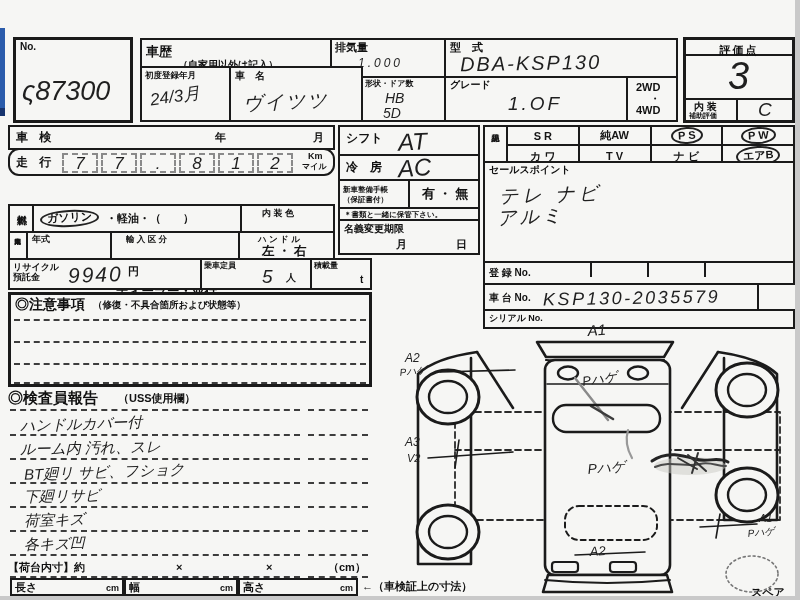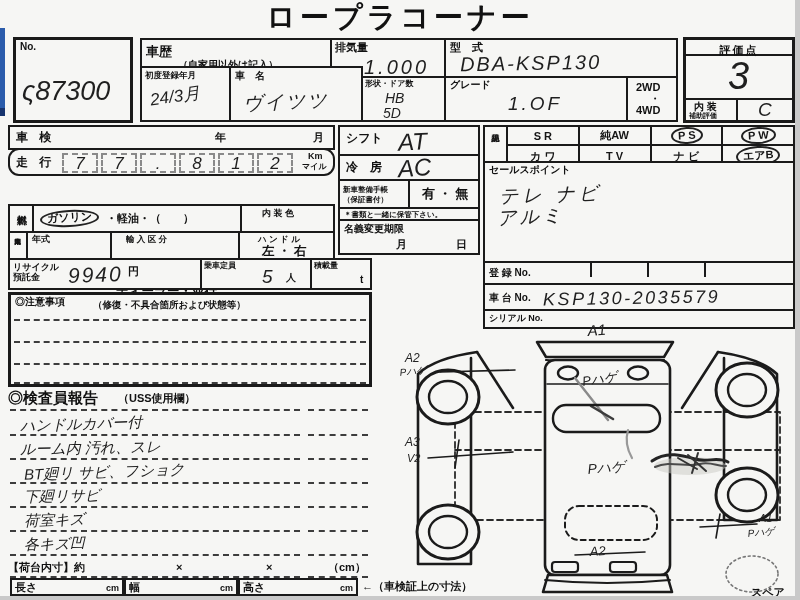--- a/index.html
+++ b/index.html
@@ -24,34 +24,33 @@
 </style>
 </head>
 <body>
 
 <div id="stage">
 <div id="sheet">
 
   <div class="abs" style="left:0;top:28px;width:5px;height:80px;background:#2b5cab;"></div>
   <div class="abs" style="left:0;top:108px;width:5px;height:8px;background:#17346e;"></div>
 
-  <div class="abs lbl" style="left:180px;top:2px;width:440px;text-align:center;font-size:29px;font-weight:600;letter-spacing:4px;">ロープラコーナー</div>
 
   <div class="box b3" style="left:13px;top:37px;width:120px;height:86px;">
     <div class="abs lbl" style="left:4px;top:2px;font-size:10px;">No.</div>
     <div class="abs hw" style="left:6px;top:38px;font-size:27px;">ς87300</div>
   </div>
 
   <div class="box" style="left:140px;top:38px;width:192px;height:30px;">
     <span class="lbl" style="position:absolute;left:4px;top:5px;font-size:13px;">車歴</span>
     <span class="lbl" style="position:absolute;left:36px;top:8px;font-size:10px;text-decoration:underline;margin-top:12px;">（自家用以外は記入）</span>
   </div>
   <div class="box" style="left:330px;top:38px;width:116px;height:40px;">
     <span class="lbl" style="position:absolute;left:3px;top:2px;font-size:11px;">排気量</span>
-    <span class="hw" style="position:absolute;left:32px;top:17px;font-size:20px;letter-spacing:3px;">1.000</span>
+    <span class="hw" style="position:absolute;left:26px;top:17px;font-size:12px;letter-spacing:3px;">1.000</span>
   </div>
   <div class="box" style="left:444px;top:38px;width:234px;height:40px;">
     <span class="lbl" style="position:absolute;left:4px;top:2px;font-size:11px;">型　式</span>
     <span class="hw" style="position:absolute;left:14px;top:13px;font-size:20px;letter-spacing:2px;transform:rotate(-1deg);">DBA-KSP130</span>
   </div>
 
   <div class="box" style="left:140px;top:66px;width:91px;height:56px;">
     <span class="lbl" style="position:absolute;left:3px;top:3px;font-size:8.5px;">初度登録年月</span>
     <span class="hw" style="position:absolute;left:8px;top:20px;font-size:17px;transform:rotate(-8deg);">24/3月</span>
   </div>
@@ -160,21 +159,21 @@
     <div class="abs" style="left:190px;top:0;width:0;height:28px;border-left:2px solid #1a1a1a;"></div>
     <span class="lbl" style="position:absolute;left:194px;top:2px;font-size:8px;">乗車定員</span>
     <span class="hw" style="position:absolute;left:252px;top:7px;font-size:19px;">5</span>
     <span class="lbl" style="position:absolute;left:276px;top:13px;font-size:10px;">人</span>
     <div class="abs" style="left:300px;top:0;width:0;height:28px;border-left:2px solid #1a1a1a;"></div>
     <span class="lbl" style="position:absolute;left:304px;top:2px;font-size:8px;">積載量</span>
     <span class="lbl" style="position:absolute;left:350px;top:15px;font-size:10px;">t</span>
   </div>
 
   <div class="box" style="left:8px;top:292px;width:364px;height:95px;border-width:3px;">
-    <span class="lbl" style="position:absolute;left:4px;top:2px;font-size:10px;">◎注意事項</span>
+    <span class="lbl" style="position:absolute;left:4px;top:2px;font-size:14px;">◎注意事項</span>
     <span class="lbl" style="position:absolute;left:82px;top:5px;font-size:9.5px;">（修復・不具合箇所および状態等）</span>
     <div class="dashline" style="left:3px;top:24px;width:352px;"></div>
     <div class="dashline" style="left:3px;top:46px;width:352px;"></div>
     <div class="dashline" style="left:3px;top:68px;width:352px;"></div>
     <div class="dashline" style="left:3px;top:87px;width:352px;"></div>
   </div>
 
   <div class="abs" style="left:8px;top:390px;width:362px;height:188px;">
     <span class="lbl" style="position:absolute;left:0;top:0;font-size:15px;">◎検査員報告</span>
     <span class="lbl" style="position:absolute;left:110px;top:3px;font-size:11px;">（USS使用欄）</span>
@@ -269,21 +268,21 @@
     <span class="hw" style="position:absolute;left:14px;top:22px;font-size:19px;letter-spacing:4px;transform:rotate(-2deg);">テレ ナビ</span>
     <span class="hw" style="position:absolute;left:12px;top:44px;font-size:19px;letter-spacing:3px;transform:rotate(-3deg);">アルミ</span>
   </div>
 
   <div class="box" style="left:483px;top:261px;width:312px;height:24px;">
     <span class="lbl" style="position:absolute;left:4px;top:5px;font-size:10px;">登 録 No.</span>
     <div class="abs" style="left:105px;top:0;width:0;height:14px;border-left:2px solid #1a1a1a;"></div>
     <div class="abs" style="left:162px;top:0;width:0;height:14px;border-left:2px solid #1a1a1a;"></div>
     <div class="abs" style="left:219px;top:0;width:0;height:14px;border-left:2px solid #1a1a1a;"></div>
   </div>
-  <div class="box" style="left:483px;top:283px;width:312px;height:28px;">
+  <div class="box" style="left:483px;top:283px;width:276px;height:28px;">
     <span class="lbl" style="position:absolute;left:4px;top:8px;font-size:10px;">車 台 No.</span>
     <span class="hw" style="position:absolute;left:58px;top:4px;font-size:18px;letter-spacing:2.5px;transform:rotate(-1deg);">KSP130-2035579</span>
   </div>
   <div class="box" style="left:483px;top:309px;width:312px;height:20px;">
     <span class="lbl" style="position:absolute;left:4px;top:3px;font-size:9px;">シリアル No.</span>
   </div>
 
   <svg class="abs" style="left:395px;top:318px;" width="405" height="282" viewBox="0 0 405 282" fill="none" stroke-linecap="round" stroke-linejoin="round">
 
     <rect x="60" y="94" width="325" height="108" stroke="#2a2a2a" stroke-width="1.8" stroke-dasharray="6 4"></rect>

